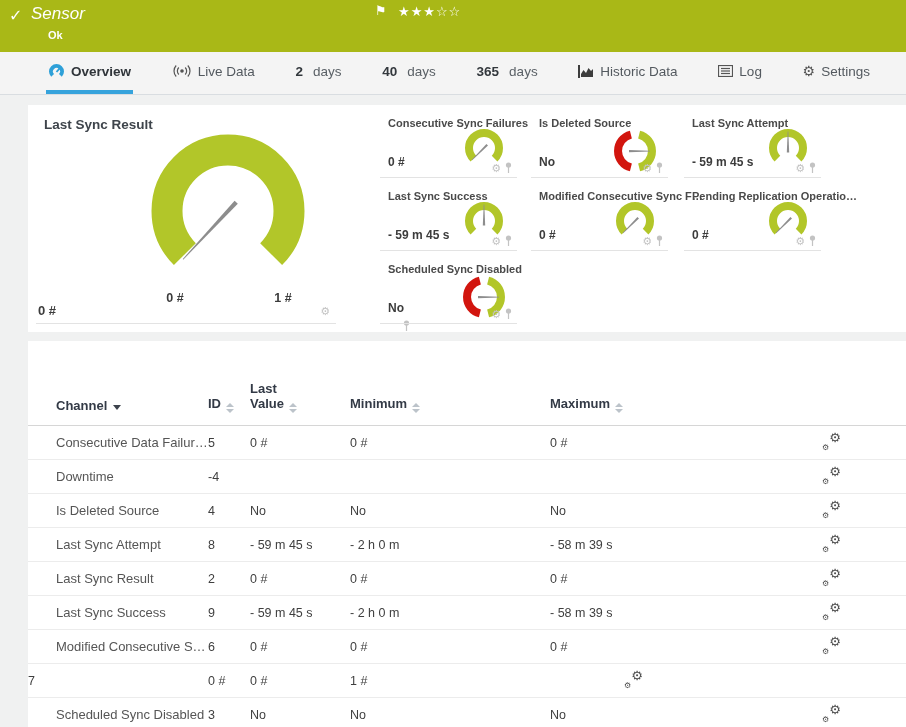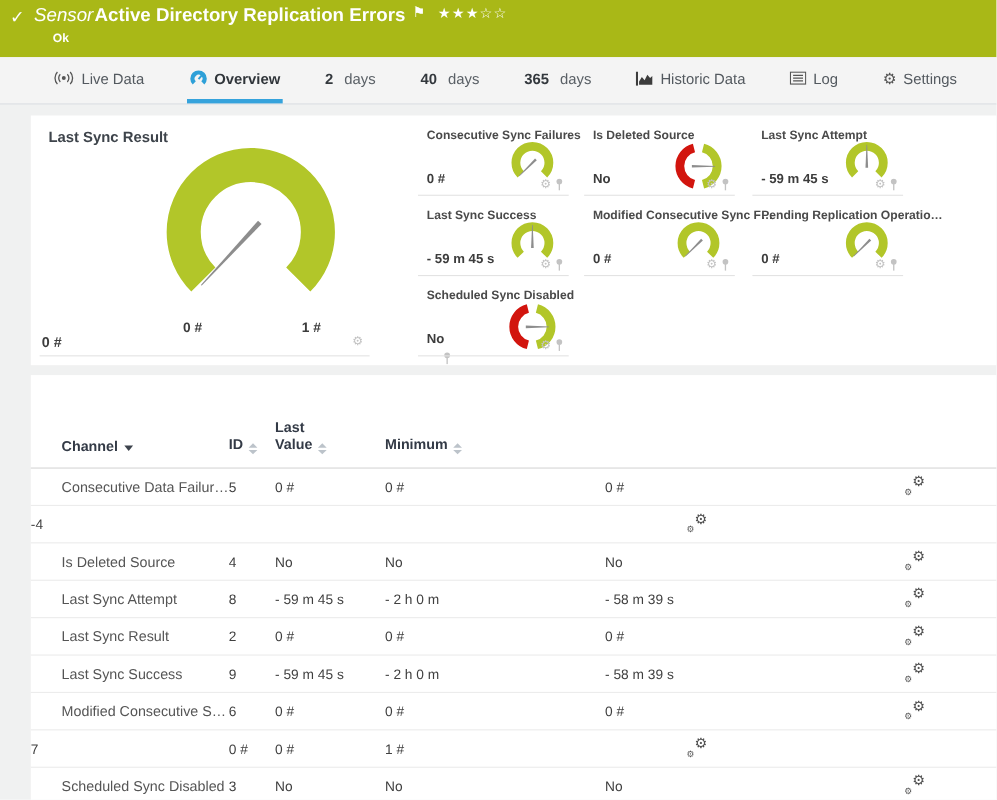--- a/index.html
+++ b/index.html
@@ -79,40 +79,39 @@
   .chset .g2{position:absolute;left:0;bottom:-2px;font-size:8px;}
 </style>
 </head>
 <body>
 
 <div class="screen">
 
   <header class="topbar">
     <span class="chk">✓</span>
     <span class="kind">Sensor</span>
-    <span class="title">Active Directory Replication Errors</span>
     <span class="flag">⚑</span>
     <span class="stars">★★★☆☆</span>
     <span class="status">Ok</span>
   </header>
 
   <nav class="tabs">
-    <div class="tab">
-      <svg width="20" height="14" viewBox="0 0 20 14">
-        <circle cx="10" cy="7" r="1.8" fill="#555"></circle>
-        <path d="M6.8 3.5 A5 5 0 0 0 6.8 10.5 M4.2 1.5 A8 8 0 0 0 4.2 12.5 M13.2 3.5 A5 5 0 0 1 13.2 10.5 M15.8 1.5 A8 8 0 0 1 15.8 12.5" fill="none" stroke="#555" stroke-width="1.2"></path>
-      </svg>
-      <span class="lbl">Live Data</span>
-    </div>
     <div class="tab active">
       <svg width="17" height="16" viewBox="0 0 17 16">
         <path d="M4.61 12.39 A5.5 5.5 0 1 1 12.39 12.39" fill="none" stroke="#2ea0d8" stroke-width="4"></path>
         <line x1="8.5" y1="9" x2="12.6" y2="4.2" stroke="#2ea0d8" stroke-width="1.8"></line>
       </svg>
       <span class="lbl">Overview</span>
+    </div>
+    <div class="tab">
+      <svg width="20" height="14" viewBox="0 0 20 14">
+        <circle cx="10" cy="7" r="1.8" fill="#555"></circle>
+        <path d="M6.8 3.5 A5 5 0 0 0 6.8 10.5 M4.2 1.5 A8 8 0 0 0 4.2 12.5 M13.2 3.5 A5 5 0 0 1 13.2 10.5 M15.8 1.5 A8 8 0 0 1 15.8 12.5" fill="none" stroke="#555" stroke-width="1.2"></path>
+      </svg>
+      <span class="lbl">Live Data</span>
     </div>
     <div class="tab">
       <span class="num">2</span>
       <span class="unit">days</span>
     </div>
     <div class="tab">
       <span class="num">40</span>
       <span class="unit">days</span>
     </div>
     <div class="tab">
@@ -293,32 +292,39 @@
               <i class="u"></i>
               <i class="d"></i>
             </span></div>
       </div>
       <div class="tc-min">
         <span>Minimum</span><span class="sort">
             <i class="u"></i>
             <i class="d"></i>
           </span>
       </div>
+      <div class="tc-max">
+        <span>Maximum</span><span class="sort">
+            <i class="u"></i>
+            <i class="d"></i>
+          </span>
+      </div>
       <div class="tc-set"></div>
     </div>
 
     <div class="trow">
       <div class="tc-ch">Consecutive Data Failur…</div>
       <div class="tc-id">5</div>
       <div class="tc-last">0 #</div>
       <div class="tc-min">0 #</div>
       <div class="tc-max">0 #</div>
       <div class="tc-set"><span class="chset"><span class="g2">⚙</span><span class="g1">⚙</span></span></div>
     </div>
     <div class="trow">
+      <div class="tc-ch">Downtime</div>
       <div class="tc-id">-4</div>
       <div class="tc-last"></div>
       <div class="tc-min"></div>
       <div class="tc-max"></div>
       <div class="tc-set"><span class="chset"><span class="g2">⚙</span><span class="g1">⚙</span></span></div>
     </div>
     <div class="trow">
       <div class="tc-ch">Is Deleted Source</div>
       <div class="tc-id">4</div>
       <div class="tc-last">No</div>

